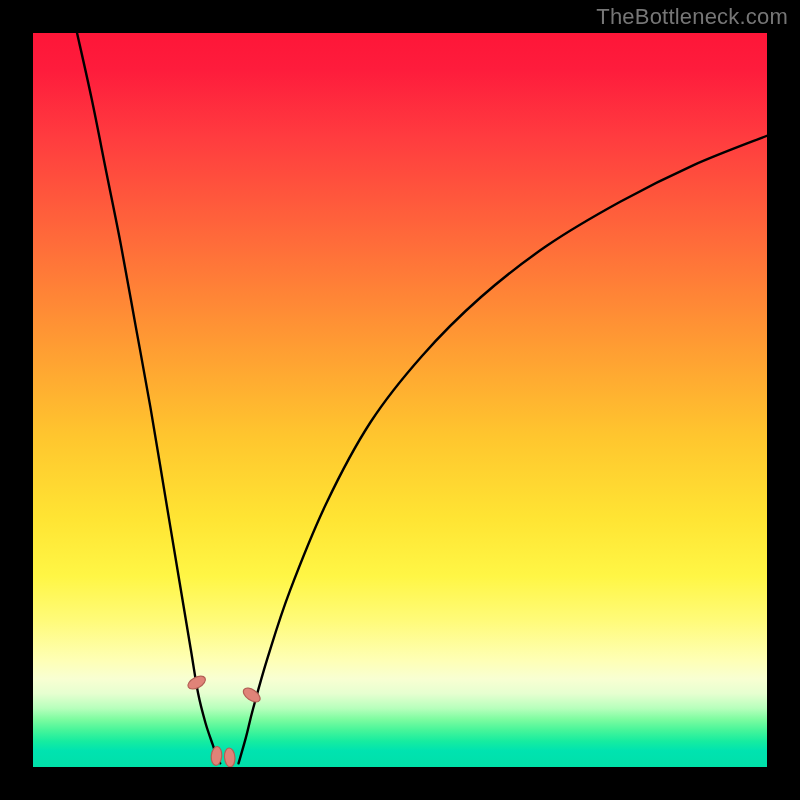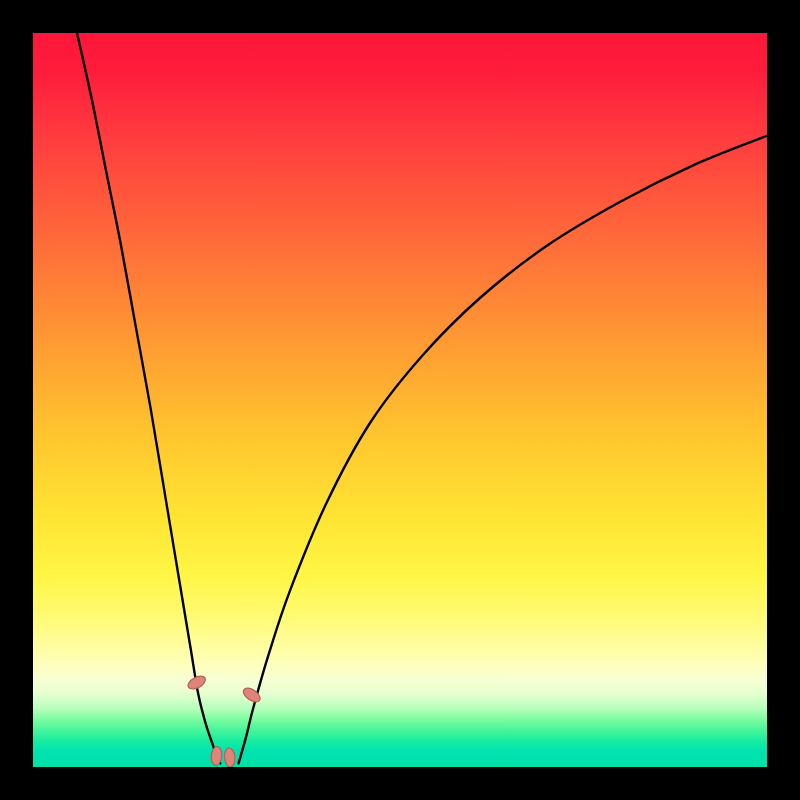--- a/index.html
+++ b/index.html
@@ -76,20 +76,21 @@
   .marker {
     fill: #e08378;
     stroke: #b35f55;
     stroke-width: 1.2;
   }
 </style>
 </head>
 <body>
 
 <div class="outer">
+  <div class="watermark">TheBottleneck.com</div>
 
   <div class="plot-area">
     <div class="gradient"></div>
     <svg class="curves" viewBox="0 0 734 734" preserveAspectRatio="none">
       <path id="curve-left" class="curve-path" d="M 44.04 0.00 C 46.49 11.01, 53.83 42.82, 58.72 66.06 C 63.61 89.30, 68.51 114.99, 73.40 139.46 C 78.29 163.93, 83.19 187.17, 88.08 212.86 C 92.97 238.55, 97.87 266.69, 102.76 293.60 C 107.65 320.51, 112.55 346.20, 117.44 374.34 C 122.33 402.48, 127.23 433.06, 132.12 462.42 C 137.01 491.78, 142.52 524.81, 146.80 550.50 C 151.08 576.19, 154.75 598.21, 157.81 616.56 C 160.87 634.91, 162.70 648.37, 165.15 660.60 C 167.60 672.83, 170.04 681.40, 172.49 689.96 C 174.94 698.52, 177.99 706.48, 179.83 711.98 C 181.66 717.49, 182.28 719.93, 183.50 722.99 C 184.72 726.05, 186.56 729.11, 187.17 730.33"></path>
       <path id="curve-right" class="curve-path" d="M 205.52 730.33 C 206.74 726.05, 210.41 713.82, 212.86 704.64 C 215.31 695.46, 216.53 688.74, 220.20 675.28 C 223.87 661.82, 228.76 643.47, 234.88 623.90 C 241.00 604.33, 247.11 583.53, 256.90 557.84 C 266.69 532.15, 280.14 497.90, 293.60 469.76 C 307.06 441.62, 321.74 413.49, 337.64 389.02 C 353.54 364.55, 370.67 343.76, 389.02 322.96 C 407.37 302.16, 426.94 282.59, 447.74 264.24 C 468.54 245.89, 490.56 228.76, 513.80 212.86 C 537.04 196.96, 562.73 182.28, 587.20 168.82 C 611.67 155.36, 636.13 143.13, 660.60 132.12 C 685.07 121.11, 721.77 107.65, 734.00 102.76"></path>
       <g id="markers-group">
           <ellipse class="marker" cx="163.68" cy="649.59" rx="5.2" ry="9.5" transform="rotate(62 163.68 649.59)"></ellipse>
           <ellipse class="marker" cx="183.50" cy="722.99" rx="5.2" ry="9.5" transform="rotate(5 183.50 722.99)"></ellipse>
           <ellipse class="marker" cx="196.71" cy="724.46" rx="5.2" ry="9.5" transform="rotate(-5 196.71 724.46)"></ellipse>

